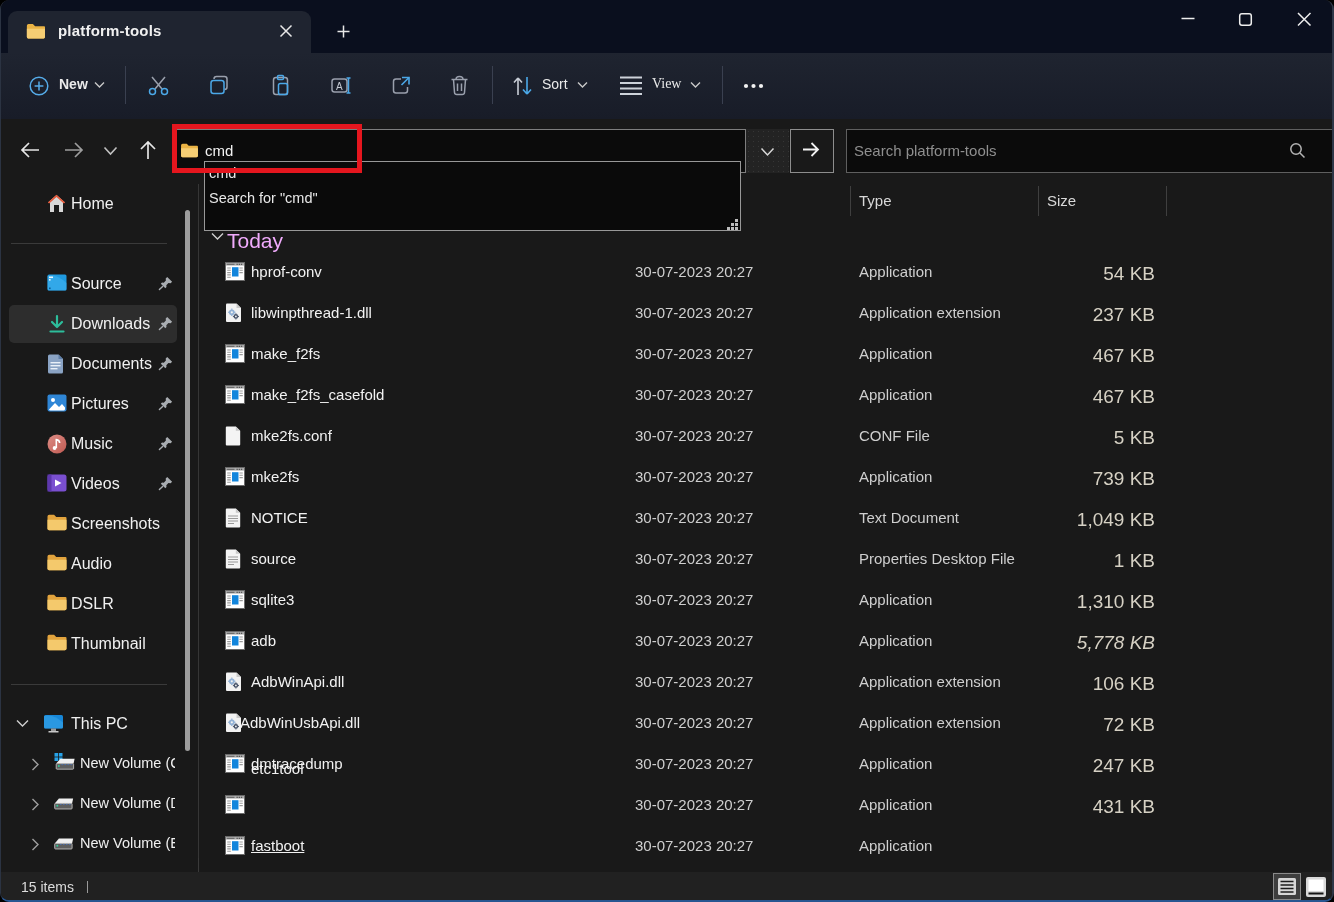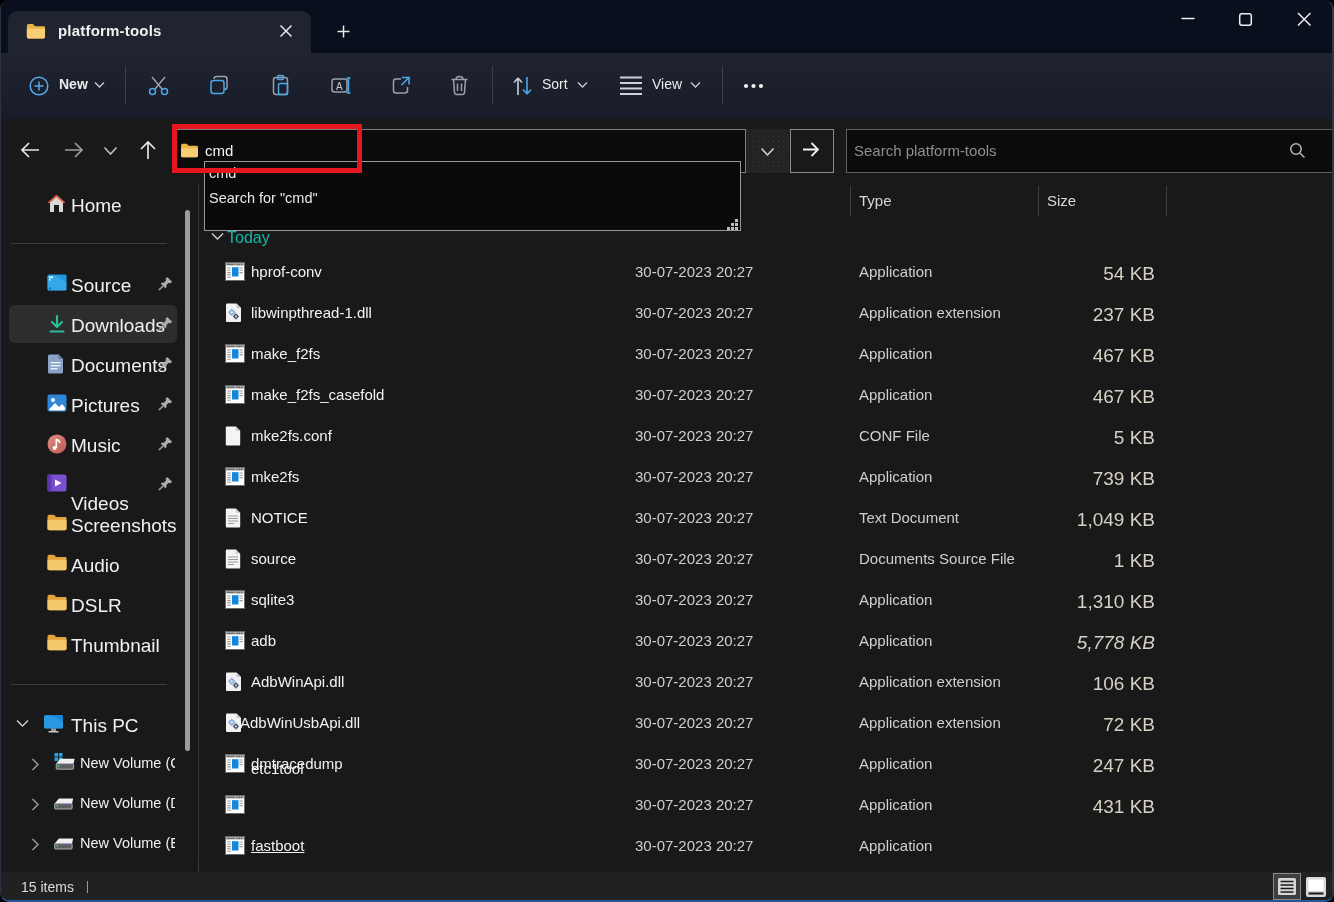--- a/index.html
+++ b/index.html
@@ -16,21 +16,21 @@
   .toolbar { left:0; top:53px; width:1334px; height:66px; background:linear-gradient(180deg,#1f2430 0%,#181c28 100%); }
   .tsep { top:66px; width:1px; height:38px; background:#3a4050; }
   .tlabel { color:#eaeaea; font-size:14px; }
   
   .addr { left:173px; top:129px; width:572px; height:44px; background:#0b0b0b; border:1px solid #7e7e7e; }
   .addrbtn { left:745px; top:129px; width:43px; height:44px; background:#232323; background-image:radial-gradient(#363636 0.6px, transparent 0.8px); background-size:5px 5px; }
   .gobtn { left:789px; top:129px; width:44px; height:44px; border:1px solid #8d8d8d; }
   .search { left:845px; top:129px; width:487px; height:44px; background:#0b0b0b; border:1px solid #5f5f5f; }
   .ph { color:#8f8f8f; font-size:15px; }
   
-  .side-item { position:absolute; left:70px; color:#f0f0f0; font-size:19px; white-space:nowrap;text-align:center; }
+  .side-item { position:absolute; left:70px; color:#f0f0f0; font-size:16px; white-space:nowrap;text-align:center; }
   .sep { position:absolute; left:10px; width:156px; height:1px; background:#3a3a3a; }
   .sel { position:absolute; left:8px; width:168px; height:38px; background:#2d2d2d; border-radius:5px; }
   
   .hdr { position:absolute; color:#d8d8d8; font-size:15px; }
   .vline { position:absolute; width:1px; height:30px; top:186px; background:#3f3f3f; }
   .row-name { position:absolute; color:#f2f2f2; font-size:15px; }
   .row-date { position:absolute; left:634px; color:#cfcfcf; font-size:15px; }
   .row-type { position:absolute; left:858px; color:#cfcfcf; font-size:15px; }
   .row-size { position:absolute; width:210px; left:944px; text-align:right; color:#d6d1c4; font-size:19px; }
   .ricon { position:absolute; left:224px; width:20px; height:20px; }
@@ -119,21 +119,21 @@
     <path d="M16 4 V21 M16 21 L12 16.5 M16 21 L20 16.5" fill="none" stroke="#4ba8e8" stroke-width="1.6"></path>
   </svg>
   <div class="abs tlabel txt" style="left:541px; top:76px;">Sort</div>
   <svg class="abs" style="left:576px; top:81px;" width="11" height="8" viewBox="0 0 11 8">
       <path d="M1 1.5 L5.5 6 L10 1.5" stroke="#c8c8c8" stroke-width="1.4" fill="none"></path>
     </svg>
 
   <svg class="abs" style="left:618px; top:75px;" width="24" height="21" viewBox="0 0 24 21">
     <path d="M1 2.5 H23 M1 8 H23 M1 13.5 H23 M1 19 H23" stroke="#cdd2da" stroke-width="2"></path>
   </svg>
-  <div class="abs tlabel txt" style="left:651px; top:76px;">View</div>
+  <div class="abs tlabel txt" style="left:651px; top:76px;font-family:Liberation Serif, serif;">View</div>
   <svg class="abs" style="left:689px; top:81px;" width="11" height="8" viewBox="0 0 11 8">
       <path d="M1 1.5 L5.5 6 L10 1.5" stroke="#c8c8c8" stroke-width="1.4" fill="none"></path>
     </svg>
   <div class="abs tsep" style="left:721px;"></div>
   <svg class="abs" style="left:742px; top:83px;" width="21" height="6" viewBox="0 0 21 6">
       <circle cx="3" cy="3" r="2.1" fill="#f2f2f2"></circle>
       <circle cx="10.5" cy="3" r="2.1" fill="#f2f2f2"></circle>
       <circle cx="18" cy="3" r="2.1" fill="#f2f2f2"></circle>
     </svg>
 
@@ -237,21 +237,21 @@
       <div class="side-item" style="top:435px;">Music</div>
       <svg class="abs" style="left:157px; top:436px;" width="15" height="15" viewBox="0 0 15 15">
   <path d="M9.2 0.9 L14.1 5.8 L12.6 7.3 L10.4 7.1 L8.3 9.2 L8.5 11 L7.3 12.2 L2.8 7.7 L4 6.5 L5.8 6.7 L7.9 4.6 L7.7 2.4 Z" fill="#a9adb2"></path>
   <path d="M4.6 10.4 L1.4 13.6" stroke="#a9adb2" stroke-width="1.4" stroke-linecap="round"></path>
 </svg>
       <div class="abs" style="left:46px; top:474px;"><svg width="20" height="18" viewBox="0 0 20 18">
           <rect x="0.5" y="0.5" width="19" height="17" rx="2.5" fill="#7a4fd0"></rect>
           <rect x="0.5" y="0.5" width="4" height="17" fill="#5d37ad"></rect>
           <path d="M8 5.5 L14.5 9 L8 12.5 Z" fill="#fff"></path>
         </svg></div>
-      <div class="side-item" style="top:493px;">Videos</div>
+      <div class="side-item" style="top:475px;">Videos</div>
       <svg class="abs" style="left:157px; top:476px;" width="15" height="15" viewBox="0 0 15 15">
   <path d="M9.2 0.9 L14.1 5.8 L12.6 7.3 L10.4 7.1 L8.3 9.2 L8.5 11 L7.3 12.2 L2.8 7.7 L4 6.5 L5.8 6.7 L7.9 4.6 L7.7 2.4 Z" fill="#a9adb2"></path>
   <path d="M4.6 10.4 L1.4 13.6" stroke="#a9adb2" stroke-width="1.4" stroke-linecap="round"></path>
 </svg>
       <div class="abs" style="left:46px; top:514px;"><svg width="20" height="17" viewBox="0 0 20 17">
           <path d="M0.5 2.5 q0-1.7 1.7-1.7 h4.9 l2.1 2.2 H18.5 q1 0 1 1 V14.6 q0 1.6-1.6 1.6 H2.1 Q0.5 16.2 0.5 14.6 Z" fill="#e2a33d"></path>
           <path d="M0.5 5.8 h19 V14.6 q0 1.6-1.6 1.6 H2.1 Q0.5 16.2 0.5 14.6 Z" fill="#f4c96c"></path>
         </svg></div>
       <div class="side-item" style="top:515px;">Screenshots</div>
       <div class="abs" style="left:46px; top:554px;"><svg width="20" height="17" viewBox="0 0 20 17">
@@ -440,21 +440,21 @@
       <div class="row-size" style="top:509px;">1,049 KB</div>
       <div class="ricon" style="top:549px;"><svg width="16" height="20" viewBox="0 0 16 20">
           <path d="M0.8 1.5 q0-1 1-1 h9 L15.2 4.8 v13.7 q0 1-1 1 H1.8 q-1 0-1-1 Z" fill="#f4f4f4"></path>
           <path d="M10.8 0.5 L15.2 4.8 h-4.4 Z" fill="#c9c9c9"></path>
           <g stroke="#9a9a9a" stroke-width="1.1">
             <path d="M3 8 H13 M3 10.5 H13 M3 13 H13 M3 15.5 H9"></path>
           </g>
         </svg></div>
       <div class="row-name txt" style="left:250px; top:550px;">source</div>
       <div class="row-date txt" style="top:550px;">30-07-2023 20:27</div>
-      <div class="row-type txt" style="top:550px;">Documents Source File</div>
+      <div class="row-type txt" style="top:550px;">Properties Desktop File</div>
       <div class="row-size" style="top:550px;">1 KB</div>
       <div class="ricon" style="top:590px;"><svg width="20" height="19" viewBox="0 0 20 19">
           <rect x="0.5" y="0.5" width="19" height="18" fill="#ffffff" stroke="#6b6b6b" stroke-width="1"></rect>
           <rect x="1" y="1" width="18" height="2.6" fill="#aeaeae"></rect>
           <path d="M1.8 2.3 H9.5" stroke="#555" stroke-width="0.9"></path>
           <rect x="11.5" y="1.7" width="1.3" height="1.3" fill="#555"></rect>
           <rect x="13.7" y="1.7" width="1.3" height="1.3" fill="#555"></rect>
           <rect x="15.9" y="1.7" width="1.3" height="1.3" fill="#555"></rect>
           <g stroke="#9a9a9a" stroke-width="1.1">
             <path d="M2.2 6 H5.8 M2.2 8.3 H5.8 M2.2 10.6 H5.8 M2.2 12.9 H5.8 M2.2 15.2 H5.8"></path>
@@ -596,21 +596,21 @@
 
   <div class="hdr" style="left:858px; top:192px;">Type</div>
   <div class="hdr" style="left:1046px; top:192px;">Size</div>
   <div class="vline" style="left:849px;"></div>
   <div class="vline" style="left:1037px;"></div>
   <div class="vline" style="left:1165px;"></div>
 
   <svg class="abs" style="left:210px; top:232px;" width="13" height="9" viewBox="0 0 13 9">
       <path d="M1 1.5 L6.5 7 L12 1.5" stroke="#cfcfcf" stroke-width="1.4" fill="none"></path>
     </svg>
-  <div class="abs txt" style="left:226px; top:229px; color:#14b8a6; font-size:16px;">Today</div>
+  <div class="abs txt" style="left:226px; top:229px; color:#f0abfc; font-size:21px;">Today</div>
 
   <div class="abs" style="left:197px; top:184px; width:1px; height:688px; background:#363636;"></div>
 
   <div class="abs dropdown"></div>
   <div class="abs txt" style="left:208px; top:165px; color:#e8e8e8; font-size:14.5px;">cmd</div>
   <div class="abs txt" style="left:208px; top:190px; color:#e8e8e8; font-size:14.5px;">Search for "cmd"</div>
   <svg class="abs" style="left:726px; top:219px;" width="12" height="11" viewBox="0 0 12 11">
     <g fill="#bdbdbd">
       <rect x="8" y="0" width="3" height="3"></rect>
         <rect x="8" y="4" width="3" height="3"></rect>

